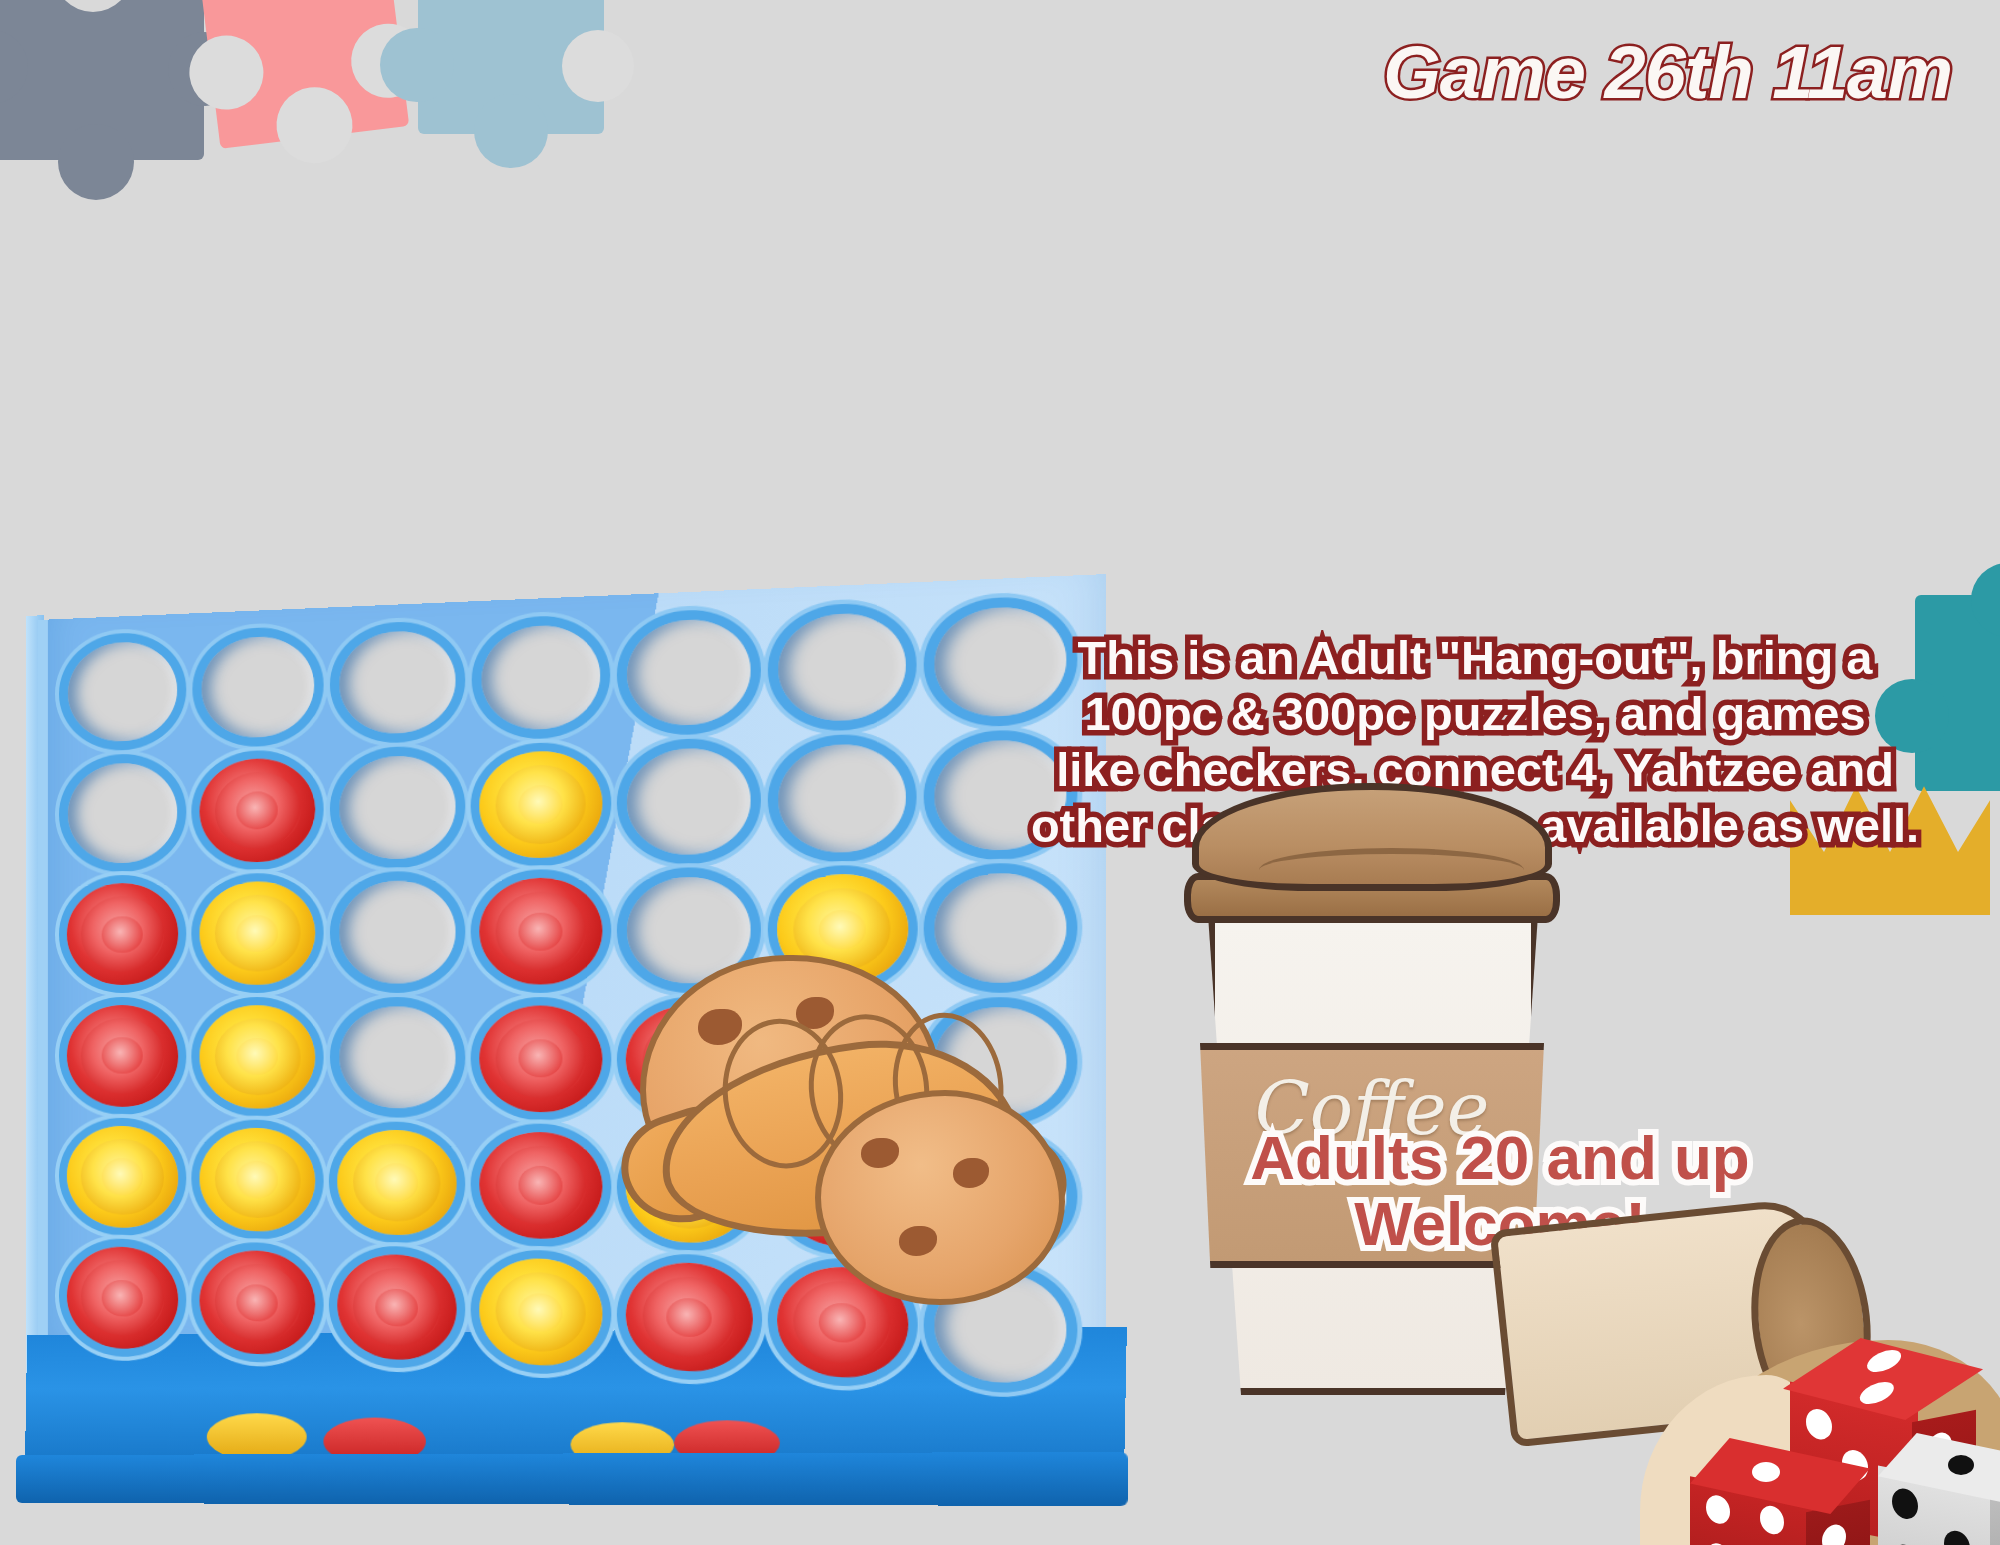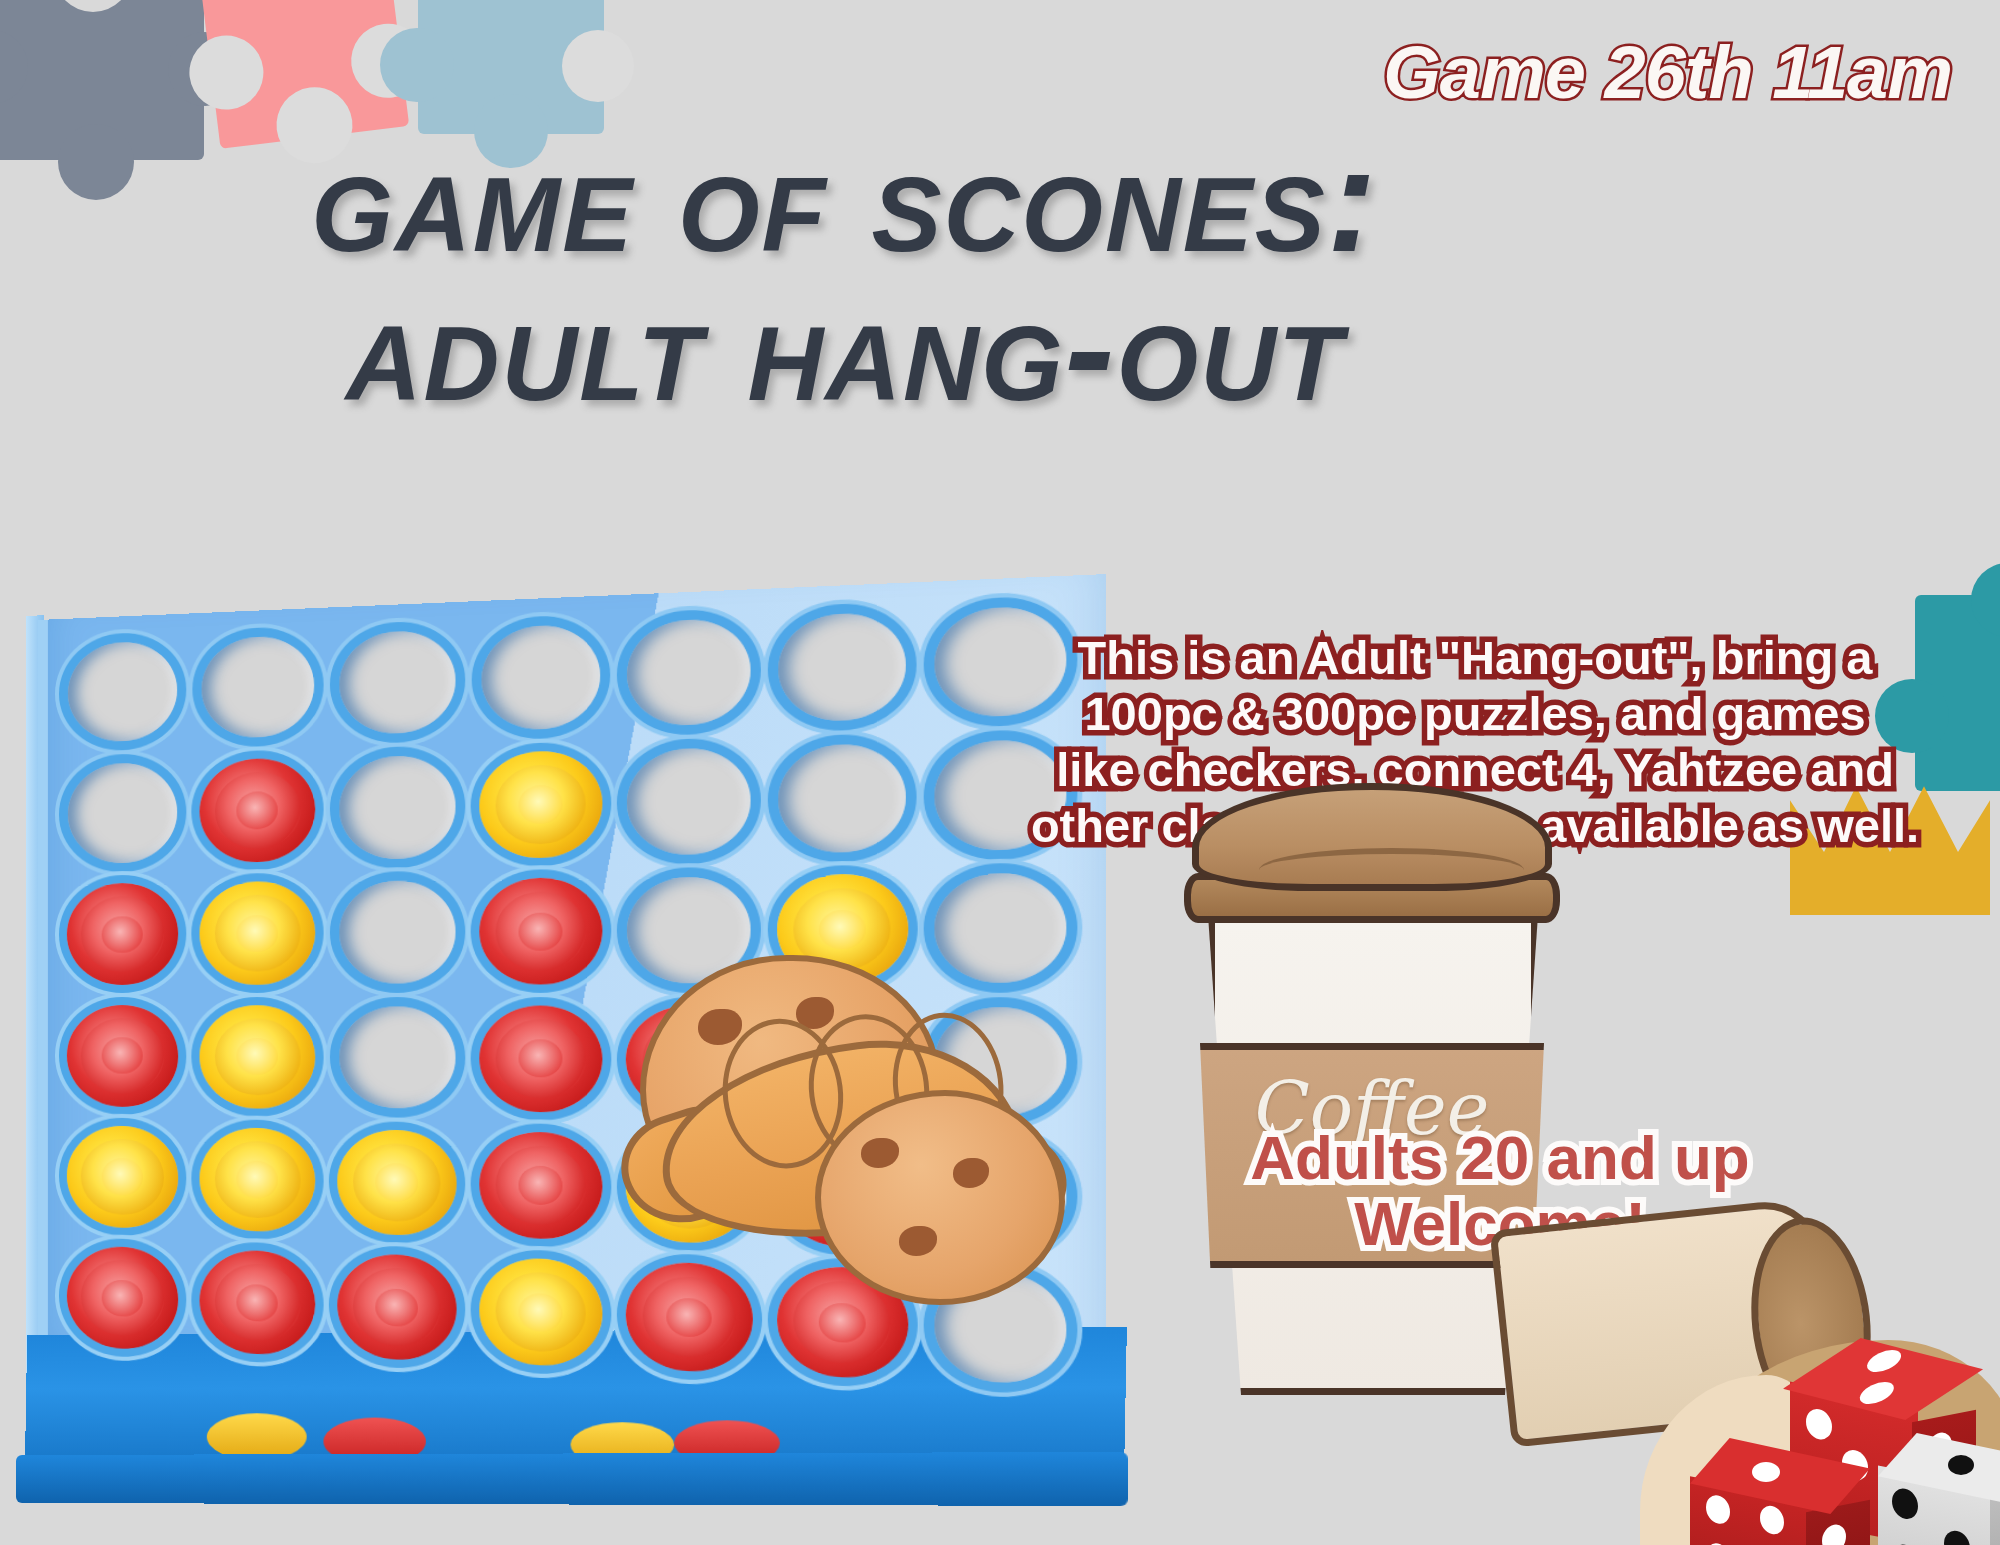--- a/index.html
+++ b/index.html
@@ -455,24 +455,20 @@
           <div class="disc red"></div>
         </div>
         <div class="cell">
           <div class="hole"></div>
         </div>
       </div>
   </div>
 
   <div id="date-line">Game 26th 11am</div>
 
-  <div id="title">
-    <span class="l1">Game of Scones:</span>
-    <span class="l2">Adult Hang-out</span>
-  </div>
 
   <div id="peach-blob"></div>
   <div id="gold-shape"></div>
 
   <div id="body-copy">
       <span class="ln">This is an Adult "Hang-out", bring a</span>
       <span class="ln">100pc &amp; 300pc puzzles,  and  games</span>
       <span class="ln">like checkers,  connect 4,  Yahtzee and</span>
       <span class="ln">other classic favorites available as well.</span>
     </div>

